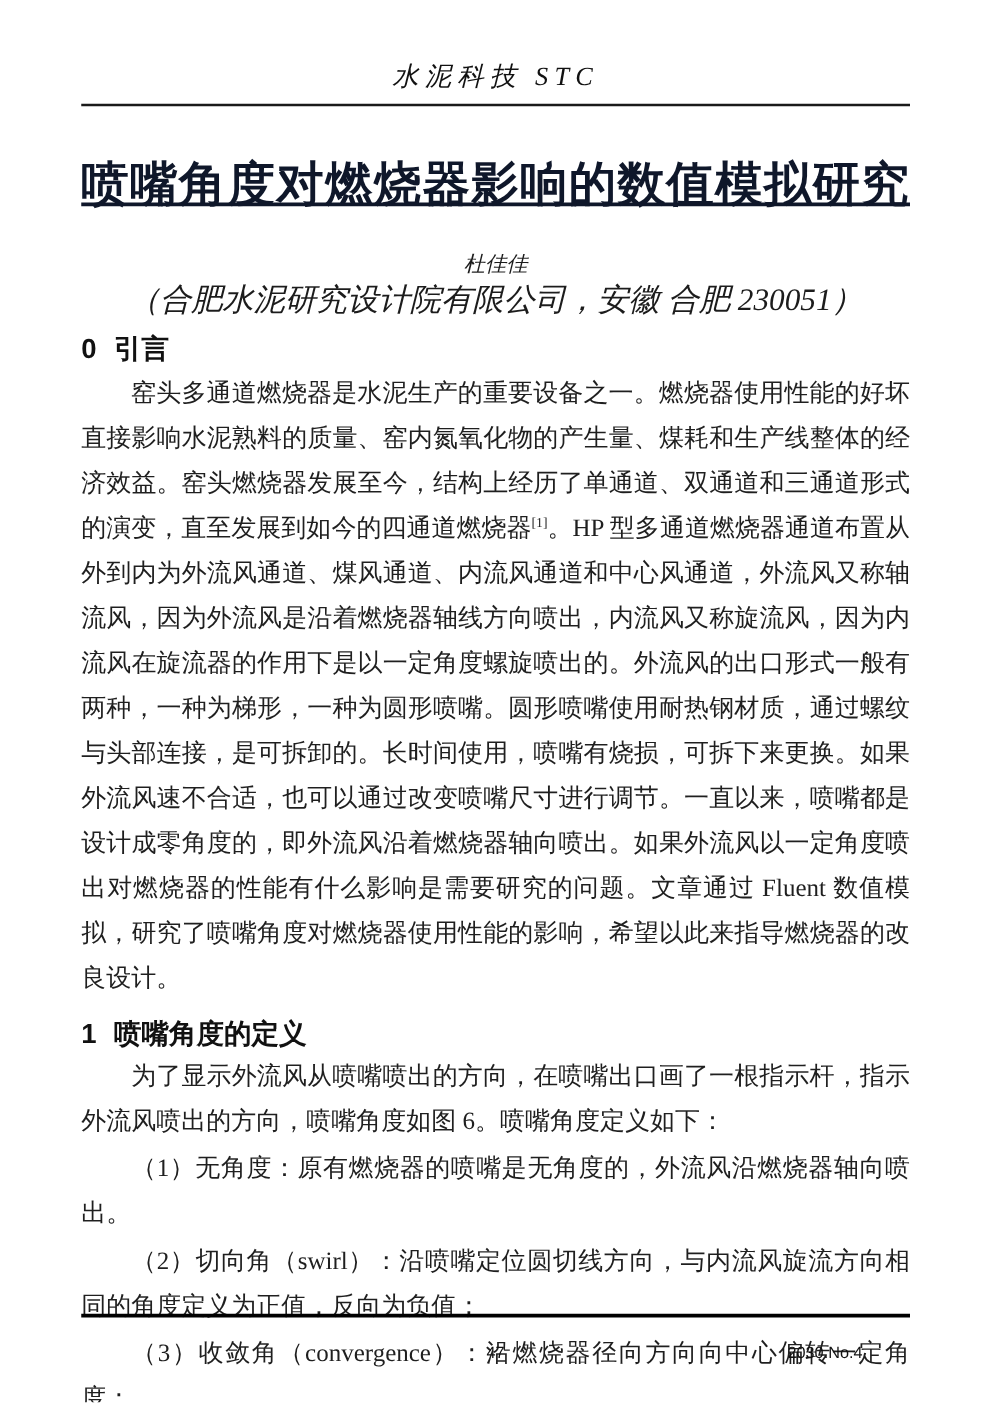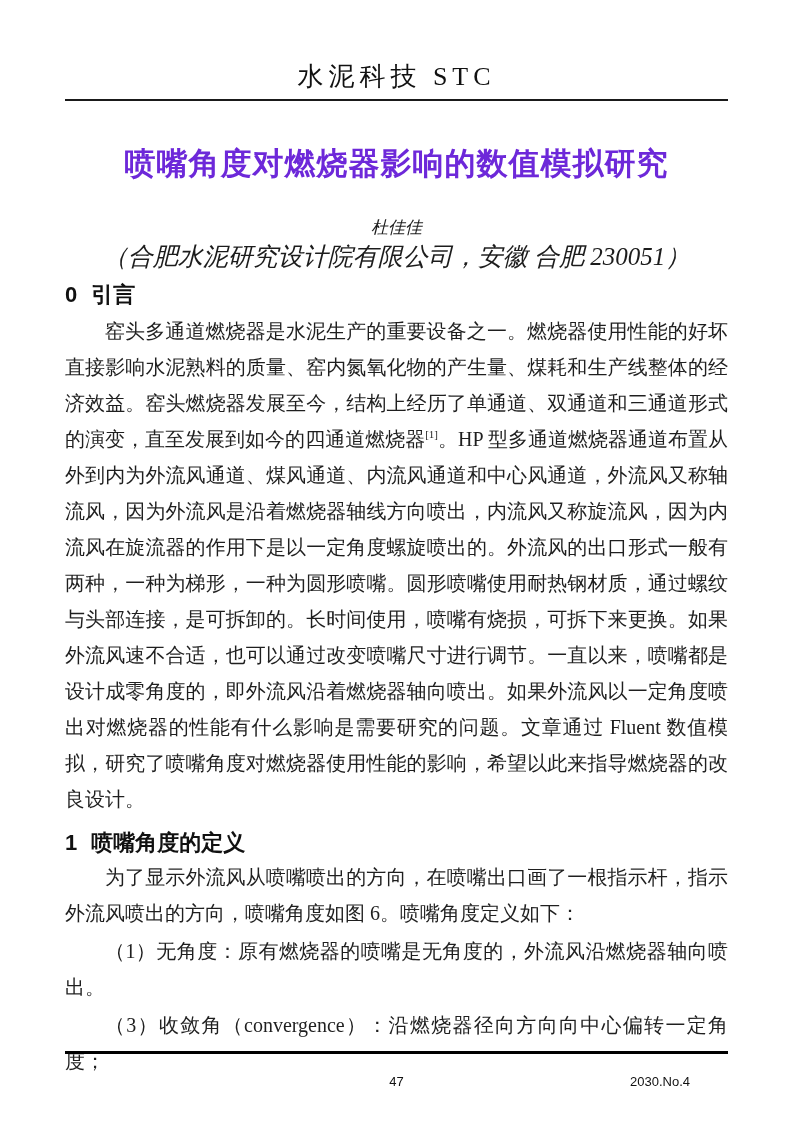--- a/index.html
+++ b/index.html
@@ -21,37 +21,38 @@
   }
 
   
   .page-head {
     padding-top: 46px;
     padding-bottom: 7px;
     border-bottom: 2px solid #1a1a1a;
     text-align: center;
   }
   .journal-title {
-    font-size: 26px;
+    font-size: 21px;
     line-height: 30px;
+    font-style: italic;
     letter-spacing: 5px;
     color: #111;
-    margin-top: 16px;
   }
 
   
   .article-title {
     margin: 42px 0 0 0;
     text-align: center;
     font-family: "Liberation Sans", "DejaVu Sans", sans-serif;
-    font-size: 31px;
+    font-size: 38px;
     line-height: 42px;
     font-weight: 700;
     letter-spacing: 1px;
-    color: #6d28d9;
+    color: #0f172a;
+    text-decoration: underline;
   }
   .author-name {
     margin-top: 32px;
     text-align: center;
     font-size: 17px;
     line-height: 22px;
     font-style: italic;
   }
   .author-affiliation {
     margin-top: 5px;
@@ -133,20 +134,21 @@
     <h2 class="section-heading"><span class="sec-num">0</span><span class="sec-title">引言</span></h2>
 
     <p class="body-par"><span>窑头多通道燃烧器是水泥生产的重要设备之一。燃烧器使用性能的好坏直接影响水泥熟料的质量、窑内氮氧化物的产生量、煤耗和生产线整体的经济效益。窑头燃烧器发展至今，结构上经历了单通道、双通道和三通道形式的演变，直至发展到如今的四通道燃烧器</span><sup>[1]</sup><span>。HP 型多通道燃烧器通道布置从外到内为外流风通道、煤风通道、内流风通道和中心风通道，外流风又称轴流风，因为外流风是沿着燃烧器轴线方向喷出，内流风又称旋流风，因为内流风在旋流器的作用下是以一定角度螺旋喷出的。外流风的出口形式一般有两种，一种为梯形，一种为圆形喷嘴。圆形喷嘴使用耐热钢材质，通过螺纹与头部连接，是可拆卸的。长时间使用，喷嘴有烧损，可拆下来更换。如果外流风速不合适，也可以通过改变喷嘴尺寸进行调节。一直以来，喷嘴都是设计成零角度的，即外流风沿着燃烧器轴向喷出。如果外流风以一定角度喷出对燃烧器的性能有什么影响是需要研究的问题。文章通过 Fluent 数值模拟，研究了喷嘴角度对燃烧器使用性能的影响，希望以此来指导燃烧器的改良设计。</span></p>
 
     <h2 class="section-heading"><span class="sec-num">1</span><span class="sec-title">喷嘴角度的定义</span></h2>
 
     <p class="body-par tight">为了显示外流风从喷嘴喷出的方向，在喷嘴出口画了一根指示杆，指示外流风喷出的方向，喷嘴角度如图 6。喷嘴角度定义如下：</p>
 
     <p class="body-par tight">（1）无角度：原有燃烧器的喷嘴是无角度的，外流风沿燃烧器轴向喷出。</p>
 
+    <p class="body-par tight">（2）切向角（swirl）：沿喷嘴定位圆切线方向，与内流风旋流方向相同的角度定义为正值，反向为负值；</p>
 
     <p class="body-par tight">（3）收敛角（convergence）：沿燃烧器径向方向向中心偏转一定角度；</p>
 
   </main>
 
   <footer class="page-foot">
     <div class="foot-row">
       <span class="page-number">47</span>
       <span class="issue-label">2030.No.4</span>
     </div>

